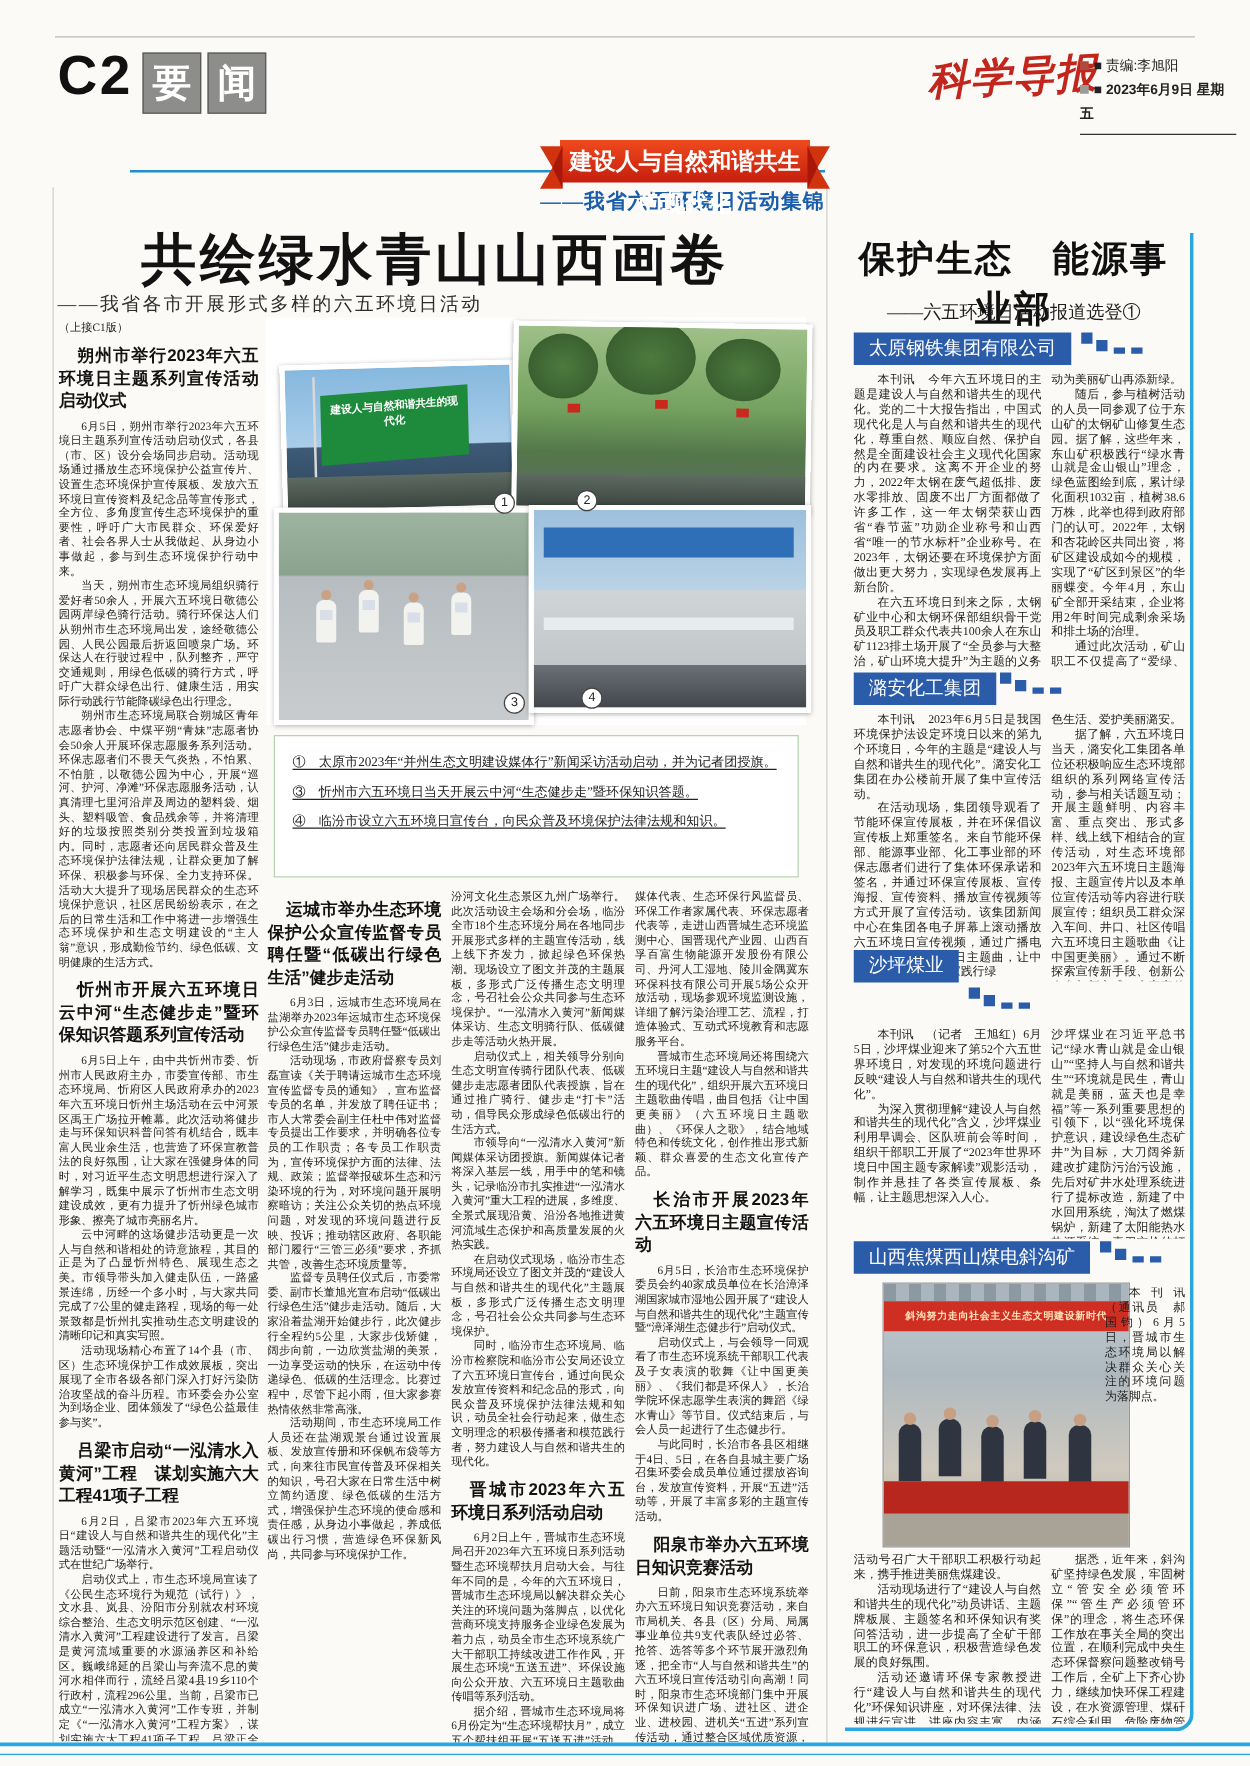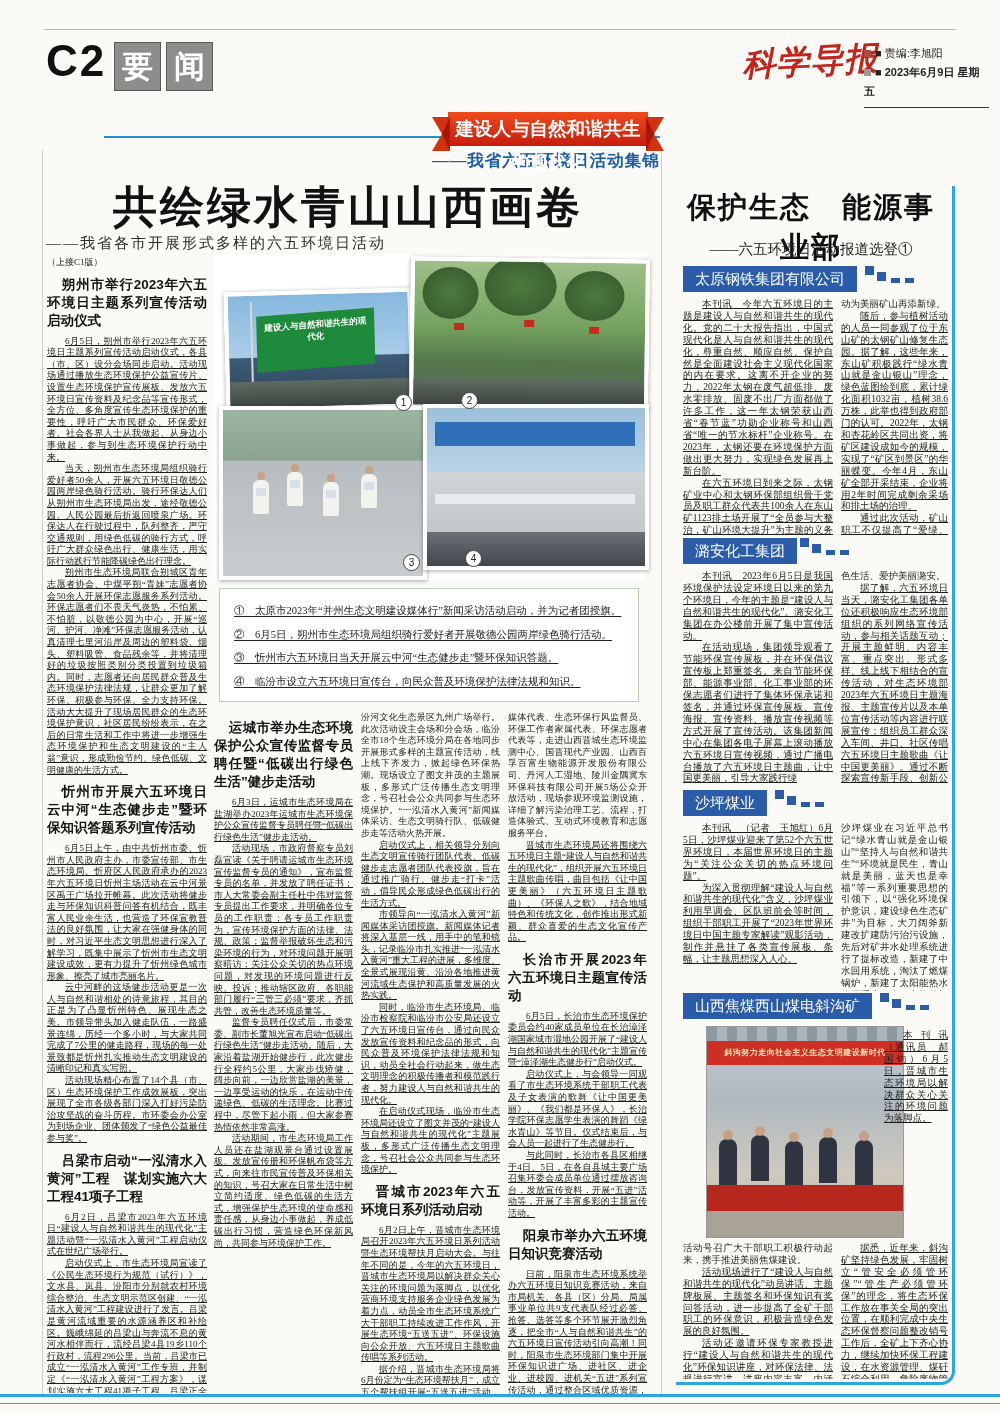--- a/index.html
+++ b/index.html
@@ -41,21 +41,21 @@
   .lead-dek{left:46px;top:234px;width:604px;text-align:left;font-size:15px;color:#2d2d2d;letter-spacing:2px;}
 
   
   .vrule{width:1px;background:#cfcfca;}
   .v-left{left:42px;top:150px;height:1244px;}
   .v-mid{left:661px;top:150px;height:1244px;}
 
   
   .col{font-size:9px;line-height:11.6px;overflow:hidden;}
   .blk{text-align:justify;}
-  .blk-p{text-indent:2em;text-decoration:underline;}
+  .blk-p{text-indent:2em;}
   .blk-pc{text-indent:0;}
   .blk-small{text-indent:0;margin-bottom:2px;}
   .blk-h{font-family:"Liberation Sans","DejaVu Sans",sans-serif;font-weight:700;font-size:13.5px;
          line-height:18px;margin:7px 0 6px;text-indent:1.1em;text-align:justify;color:#131313;}
   .col-left{left:47px;top:257px;width:160px;height:1136px;}
   .mid1{left:214px;top:712px;width:139px;height:682px;}
   .mid2{left:361px;top:712px;width:139px;height:682px;}
   .mid3{left:508px;top:712px;width:139px;height:682px;}
 
   
@@ -210,38 +210,37 @@
       <div class="crowd2"></div>
     </div>
     <span class="pnum" style="left:182px;top:140px;">1</span>
     <span class="pnum" style="left:248px;top:138px;">2</span>
     <span class="pnum" style="left:190px;top:300px;">3</span>
     <span class="pnum" style="left:252px;top:296px;">4</span>
   </div>
 
   <div class="abs caption-box">
     <div class="cap-line">①　太原市2023年“并州生态文明建设媒体行”新闻采访活动启动，并为记者团授旗。</div>
-    <div class="cap-line">②　6月5日，朔州市生态环境局组织骑行爱好者开展敬德公园两岸绿色骑行活动。</div>
     <div class="cap-line">③　忻州市六五环境日当天开展云中河“生态健步走”暨环保知识答题。</div>
     <div class="cap-line">④　临汾市设立六五环境日宣传台，向民众普及环境保护法律法规和知识。</div>
   </div>
 
   <div class="abs col mid1">
       <div class="blk blk-h">运城市举办生态环境保护公众宣传监督专员聘任暨“低碳出行绿色生活”健步走活动</div>
       <div class="blk blk-p">6月3日，运城市生态环境局在盐湖举办2023年运城市生态环境保护公众宣传监督专员聘任暨“低碳出行绿色生活”健步走活动。</div>
       <div class="blk blk-p">活动现场，市政府督察专员刘磊宣读《关于聘请运城市生态环境宣传监督专员的通知》，宣布监督专员的名单，并发放了聘任证书；市人大常委会副主任杜中伟对监督专员提出工作要求，并明确各位专员的工作职责；各专员工作职责为，宣传环境保护方面的法律、法规、政策；监督举报破坏生态和污染环境的行为，对环境问题开展明察暗访；关注公众关切的热点环境问题，对发现的环境问题进行反映、投诉；推动辖区政府、各职能部门履行“三管三必须”要求，齐抓共管，改善生态环境质量等。</div>
       <div class="blk blk-p">监督专员聘任仪式后，市委常委、副市长董旭光宣布启动“低碳出行绿色生活”健步走活动。随后，大家沿着盐湖开始健步行，此次健步行全程约5公里，大家步伐矫健，阔步向前，一边欣赏盐湖的美景，一边享受运动的快乐，在运动中传递绿色、低碳的生活理念。比赛过程中，尽管下起小雨，但大家参赛热情依然非常高涨。</div>
       <div class="blk blk-p">活动期间，市生态环境局工作人员还在盐湖观景台通过设置展板、发放宣传册和环保帆布袋等方式，向来往市民宣传普及环保相关的知识，号召大家在日常生活中树立简约适度、绿色低碳的生活方式，增强保护生态环境的使命感和责任感，从身边小事做起，养成低碳出行习惯，营造绿色环保新风尚，共同参与环境保护工作。</div>
     </div>
   <div class="abs col mid2">
       <div class="blk blk-pc">汾河文化生态景区九州广场举行。此次活动设主会场和分会场，临汾全市18个生态环境分局在各地同步开展形式多样的主题宣传活动，线上线下齐发力，掀起绿色环保热潮。现场设立了图文并茂的主题展板，多形式广泛传播生态文明理念，号召社会公众共同参与生态环境保护。“一泓清水入黄河”新闻媒体采访、生态文明骑行队、低碳健步走等活动火热开展。</div>
       <div class="blk blk-p">启动仪式上，相关领导分别向生态文明宣传骑行团队代表、低碳健步走志愿者团队代表授旗，旨在通过推广骑行、健步走“打卡”活动，倡导民众形成绿色低碳出行的生活方式。</div>
       <div class="blk blk-p">市领导向“一泓清水入黄河”新闻媒体采访团授旗。新闻媒体记者将深入基层一线，用手中的笔和镜头，记录临汾市扎实推进“一泓清水入黄河”重大工程的进展，多维度、全景式展现沿黄、沿汾各地推进黄河流域生态保护和高质量发展的火热实践。</div>
+      <div class="blk blk-p">在启动仪式现场，临汾市生态环境局还设立了图文并茂的“建设人与自然和谐共生的现代化”主题展板，多形式广泛传播生态文明理念，号召社会公众共同参与生态环境保护。</div>
       <div class="blk blk-p">同时，临汾市生态环境局、临汾市检察院和临汾市公安局还设立了六五环境日宣传台，通过向民众发放宣传资料和纪念品的形式，向民众普及环境保护法律法规和知识，动员全社会行动起来，做生态文明理念的积极传播者和模范践行者，努力建设人与自然和谐共生的现代化。</div>
-      <div class="blk blk-p">在启动仪式现场，临汾市生态环境局还设立了图文并茂的“建设人与自然和谐共生的现代化”主题展板，多形式广泛传播生态文明理念，号召社会公众共同参与生态环境保护。</div>
       <div class="blk blk-h">晋城市2023年六五环境日系列活动启动</div>
       <div class="blk blk-p">6月2日上午，晋城市生态环境局召开2023年六五环境日系列活动暨生态环境帮扶月启动大会。与往年不同的是，今年的六五环境日，晋城市生态环境局以解决群众关心关注的环境问题为落脚点，以优化营商环境支持服务企业绿色发展为着力点，动员全市生态环境系统广大干部职工持续改进工作作风，开展生态环境“五送五进”、环保设施向公众开放、六五环境日主题歌曲传唱等系列活动。</div>
       <div class="blk blk-p">据介绍，晋城市生态环境局将6月份定为“生态环境帮扶月”，成立五个帮扶组开展“五送五进”活动。期间，全市生态环保铁军将本着“解难题、优服务、促发展”的原则，进入企业、园区、工地、乡村、社区开展实地帮扶、政策宣讲、法律服务、科学普及等形式多样的活动。</div>
     </div>
   <div class="abs col mid3">
       <div class="blk blk-pc">媒体代表、生态环保行风监督员、环保工作者家属代表、环保志愿者代表等，走进山西晋城生态环境监测中心、国晋现代产业园、山西百孚百富生物能源开发股份有限公司、丹河人工湿地、陵川金隅冀东环保科技有限公司开展5场公众开放活动，现场参观环境监测设施，详细了解污染治理工艺、流程，打造体验式、互动式环境教育和志愿服务平台。</div>
       <div class="blk blk-p">晋城市生态环境局还将围绕六五环境日主题“建设人与自然和谐共生的现代化”，组织开展六五环境日主题歌曲传唱，曲目包括《让中国更美丽》（六五环境日主题歌曲）、《环保人之歌》，结合地域特色和传统文化，创作推出形式新颖、群众喜爱的生态文化宣传产品。</div>
       <div class="blk blk-h">长治市开展2023年六五环境日主题宣传活动</div>
       <div class="blk blk-p">6月5日，长治市生态环境保护委员会约40家成员单位在长治漳泽湖国家城市湿地公园开展了“建设人与自然和谐共生的现代化”主题宣传暨“漳泽湖生态健步行”启动仪式。</div>
       <div class="blk blk-p">启动仪式上，与会领导一同观看了市生态环境系统干部职工代表及子女表演的歌舞《让中国更美丽》、《我们都是环保人》，长治学院环保志愿学生表演的舞蹈《绿水青山》等节目。仪式结束后，与会人员一起进行了生态健步行。</div>
@@ -280,29 +279,29 @@
   </div>
   <div class="abs rcol a2L">
       <div class="blk blk-p">本刊讯　2023年6月5日是我国环境保护法设定环境日以来的第九个环境日，今年的主题是“建设人与自然和谐共生的现代化”。潞安化工集团在办公楼前开展了集中宣传活动。</div>
       <div class="blk blk-p">在活动现场，集团领导观看了节能环保宣传展板，并在环保倡议宣传板上郑重签名。来自节能环保部、能源事业部、化工事业部的环保志愿者们进行了集体环保承诺和签名，并通过环保宣传展板、宣传海报、宣传资料、播放宣传视频等方式开展了宣传活动。该集团新闻中心在集团各电子屏幕上滚动播放六五环境日宣传视频，通过广播电台播放了六五环境日主题曲，让中国更美丽，引导大家践行绿</div>
     </div>
   <div class="abs rcol a2R">
       <div class="blk blk-pc">色生活、爱护美丽潞安。</div>
       <div class="blk blk-p">据了解，六五环境日当天，潞安化工集团各单位还积极响应生态环境部组织的系列网络宣传活动，参与相关话题互动；开展主题鲜明、内容丰富、重点突出、形式多样、线上线下相结合的宣传活动，对生态环境部2023年六五环境日主题海报、主题宣传片以及本单位宣传活动等内容进行联展宣传；组织员工群众深入车间、井口、社区传唱六五环境日主题歌曲《让中国更美丽》。通过不断探索宣传新手段、创新公众参与新方式，丰富宣传形式和内容，动员大家积极参与生态文明建设、践行绿色生产生活方式，做生态文明理念的积极传播和模范践行者。</div>
     </div>
 
-  <div class="badge" style="left:683px;top:790px;">沙坪煤业</div>
+  <div class="badge" style="left:683px;top:760px;">沙坪煤业</div>
   <div class="deco" style="left:775px;top:790px;">
     <i style="left:0;top:0;width:9px;height:9px;"></i>
       <i style="left:12px;top:6px;width:9px;height:9px;"></i>
       <i style="left:26px;top:12px;width:9px;height:5px;"></i>
       <i style="left:40px;top:12px;width:9px;height:5px;"></i>
   </div>
   <div class="abs rcol a3L">
-      <div class="blk blk-p">本刊讯　（记者　王旭红）6月5日，沙坪煤业迎来了第52个六五世界环境日，本届世界环境日的主题为“关注公众关切的热点环境问题”。</div>
+      <div class="blk blk-p">本刊讯　（记者　王旭红）6月5日，沙坪煤业迎来了第52个六五世界环境日，对发现的环境问题进行反映“建设人与自然和谐共生的现代化”。</div>
       <div class="blk blk-p">为深入贯彻理解“建设人与自然和谐共生的现代化”含义，沙坪煤业利用早调会、区队班前会等时间，组织干部职工开展了“2023年世界环境日中国主题专家解读”观影活动，制作并悬挂了各类宣传展板、条幅，让主题思想深入人心。</div>
     </div>
   <div class="abs rcol a3R">
       <div class="blk blk-pc">沙坪煤业在习近平总书记“绿水青山就是金山银山”“坚持人与自然和谐共生”“环境就是民生，青山就是美丽，蓝天也是幸福”等一系列重要思想的引领下，以“强化环境保护意识，建设绿色生态矿井”为目标，大刀阔斧新建改扩建防污治污设施，先后对矿井水处理系统进行了提标改造，新建了中水回用系统，淘汰了燃煤锅炉，新建了太阳能热水热源系统，真刀实枪的打响了“蓝天、碧水、青山、净土”保卫战。</div>
     </div>
 
   <div class="badge" style="left:683px;top:993px;">山西焦煤西山煤电斜沟矿</div>
   <div class="deco" style="left:880px;top:993px;">
     <i style="left:0;top:0;width:9px;height:9px;"></i>
       <i style="left:12px;top:6px;width:9px;height:9px;"></i>

